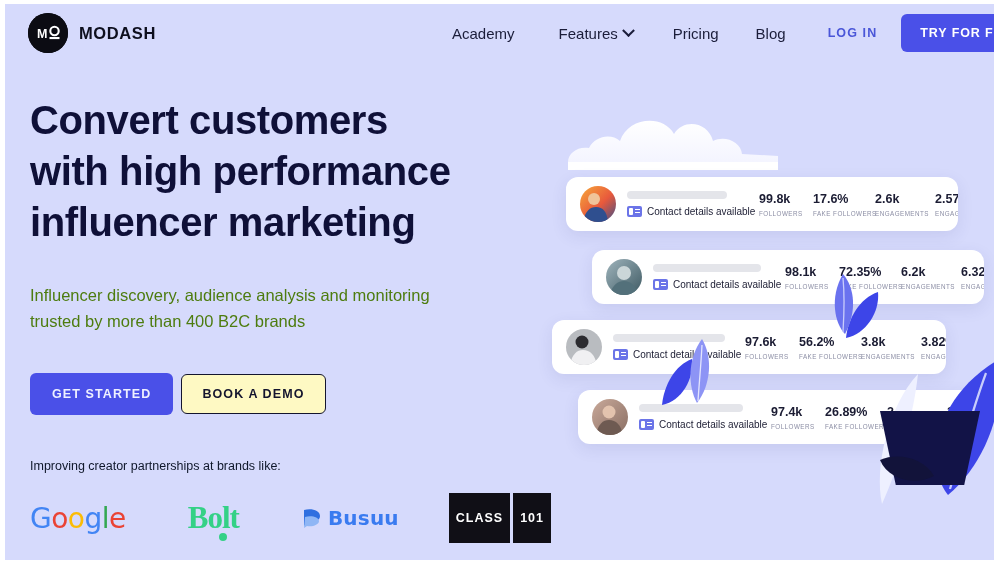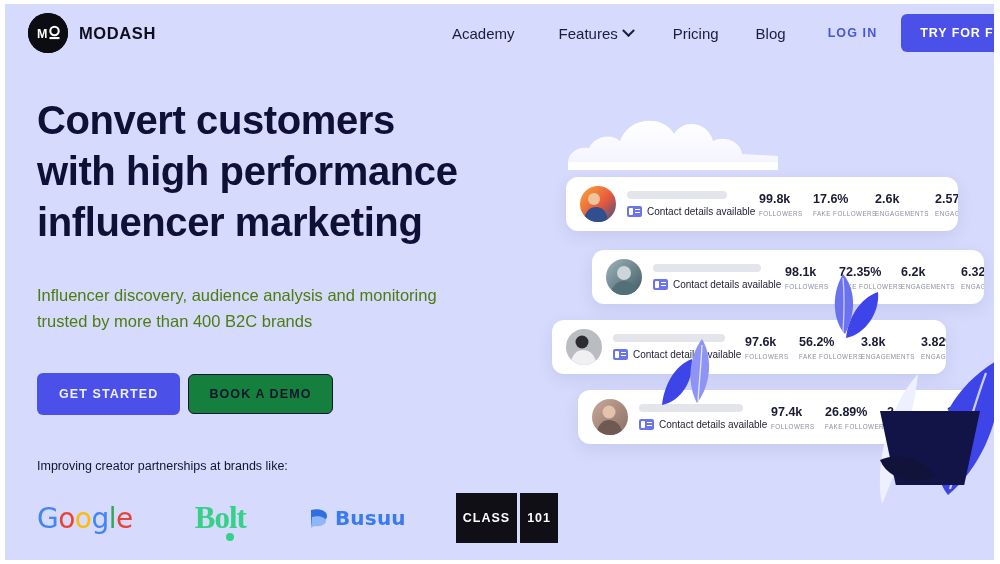--- a/index.html
+++ b/index.html
@@ -79,39 +79,39 @@
   }
   .btn-try {
     background: #4a50e8; color: #ffffff;
     font-size: 12.5px; font-weight: bold; letter-spacing: 0.9px;
     border: none; border-radius: 6px;
     padding: 12px 19px; cursor: pointer; white-space: nowrap;
     font-family: "Liberation Sans", sans-serif;
   }
 
   
-  #hero-left { position: absolute; left: 37px; top: 95px; width: 520px; z-index: 30; }
+  #hero-left { position: absolute; left: 30px; top: 95px; width: 520px; z-index: 30; }
   #headline {
     font-size: 40px; line-height: 51px; font-weight: bold;
     color: #0f1038; letter-spacing: -0.4px;
   }
   #subhead {
     margin-top: 34px;
     font-size: 16.5px; line-height: 26px; color: #4d7c0f; font-weight: 400;
   }
   .cta-row { margin-top: 39px; display: flex; align-items: center; gap: 8px; }
   .btn-primary {
     background: #4a50e8; color: #eef0ff;
     font-size: 12.5px; font-weight: bold; letter-spacing: 1.1px;
     border: none; border-radius: 6px;
     padding: 14px 22px; cursor: pointer;
     font-family: "Liberation Sans", sans-serif;
   }
   .btn-secondary {
-    background: #15803d; color: #14152e;
+    background: #fef9c3; color: #14152e;
     font-size: 12.5px; font-weight: bold; letter-spacing: 1.1px;
     border: 1.5px solid #14152e; border-radius: 6px;
     padding: 12px 20px; cursor: pointer;
     font-family: "Liberation Sans", sans-serif;
   }
   #brands-label {
     margin-top: 44px; font-size: 12.5px; color: #0f172a;
   }
   #brands-row {
     margin-top: 20px; display: flex; align-items: center; gap: 0;

